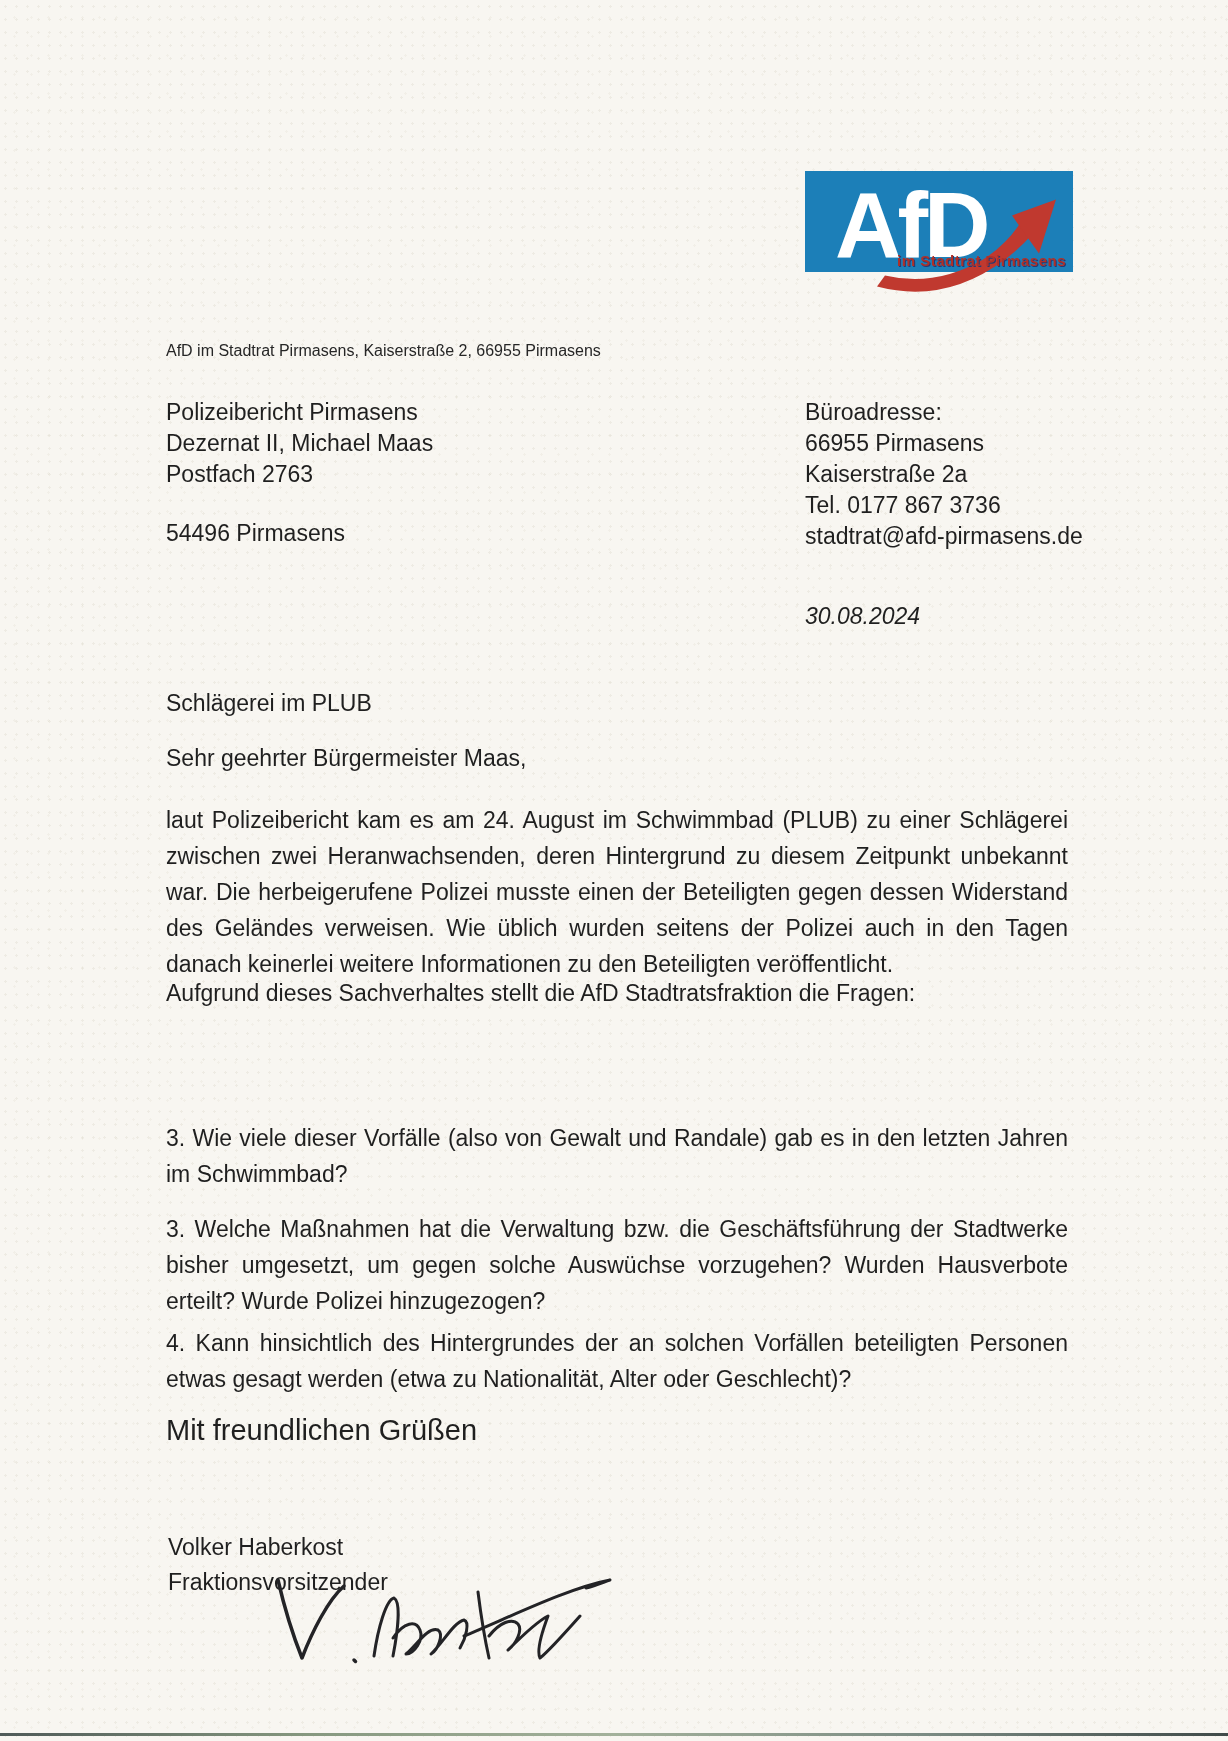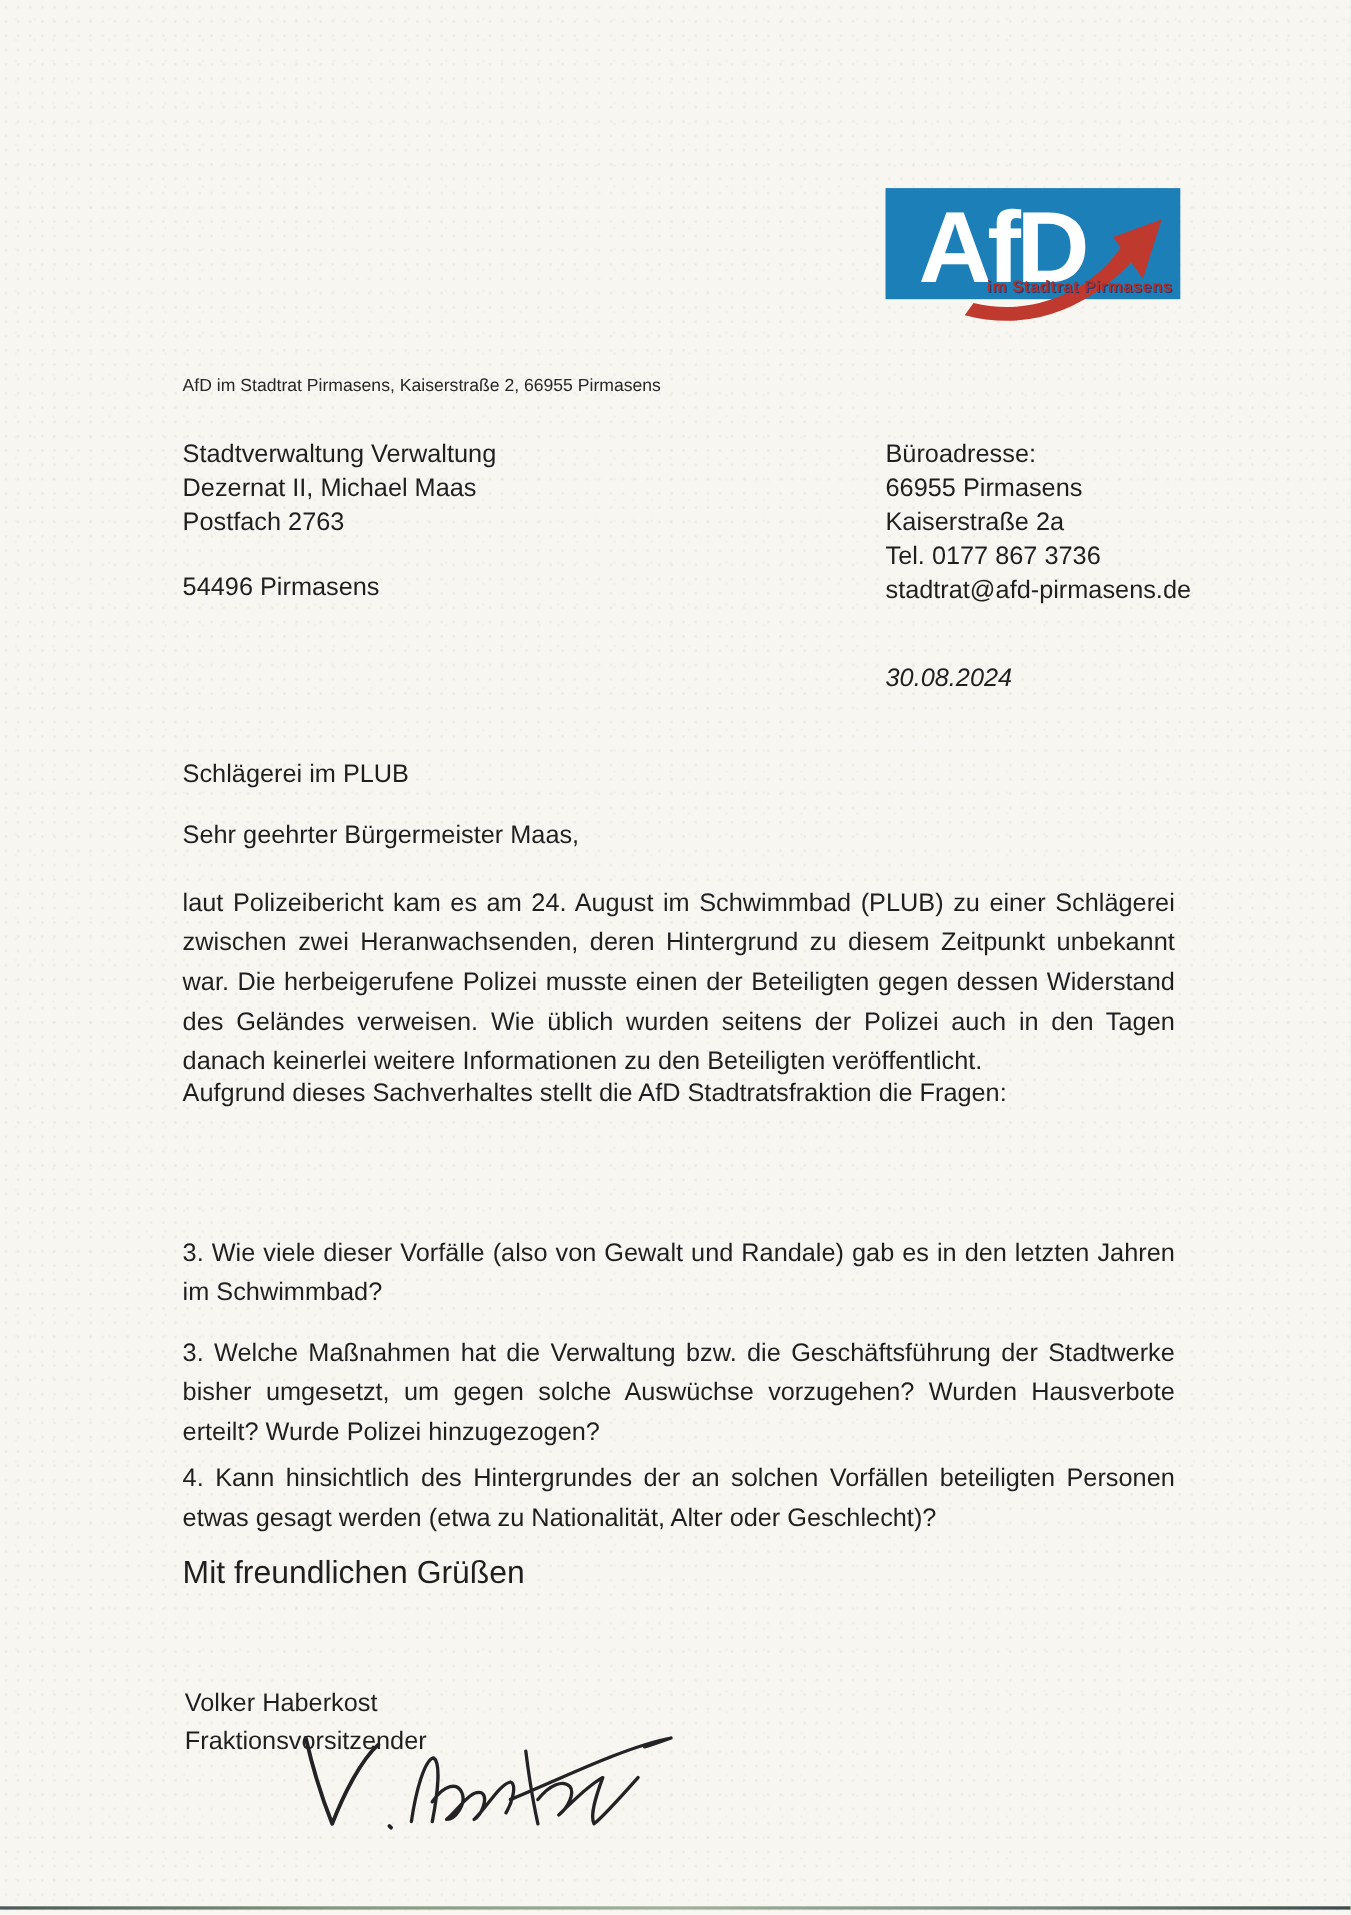--- a/index.html
+++ b/index.html
@@ -66,21 +66,21 @@
     <svg class="logo-arrow" viewBox="0 0 268 126" aria-hidden="true">
       <path d="M72,115 Q140,133 200,88 Q224,70 238,48 L221,42 Q206,70 178,88 Q130,116 80,104 Z" fill="#c0392f"></path>
       <path d="M251,28 L207,44 L234,82 Z" fill="#c0392f"></path>
     </svg>
     <div class="logo-subtext">im Stadtrat Pirmasens</div>
   </div>
 
   <div class="sender-line">AfD im Stadtrat Pirmasens, Kaiserstraße 2, 66955 Pirmasens</div>
 
   <div class="recipient">
-    <div>Stadtverwaltung Verwaltung</div>
+    <div>Polizeibericht Pirmasens</div>
     <div>Dezernat II, Michael Maas</div>
     <div>Postfach 2763</div>
   </div>
   <div class="recipient-city">54496 Pirmasens</div>
 
   <div class="office">
     <div>Büroadresse:</div>
     <div>66955 Pirmasens</div>
     <div>Kaiserstraße 2a</div>
     <div>Tel. 0177 867 3736</div>

